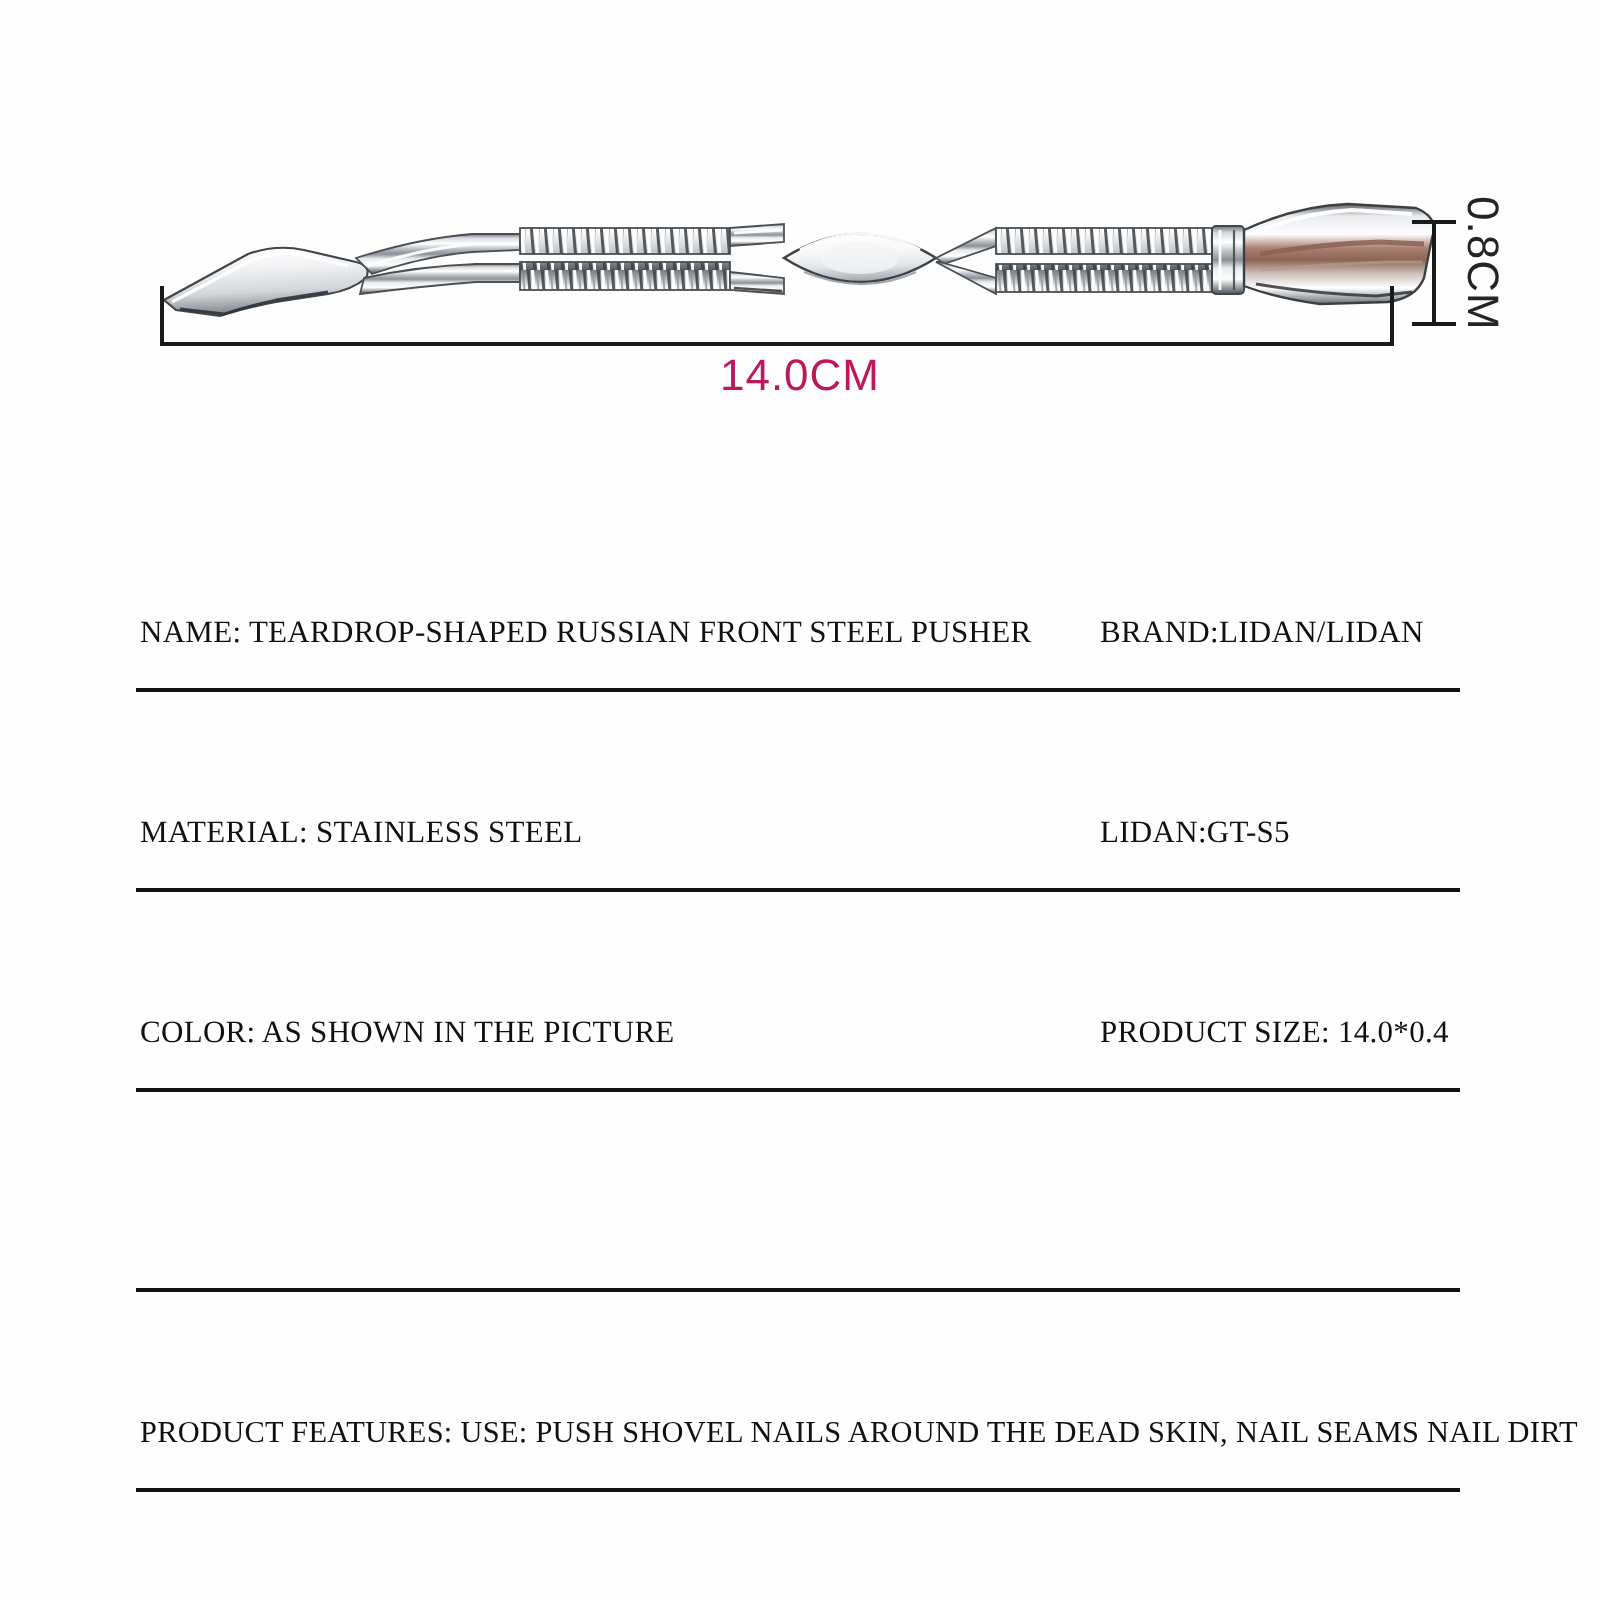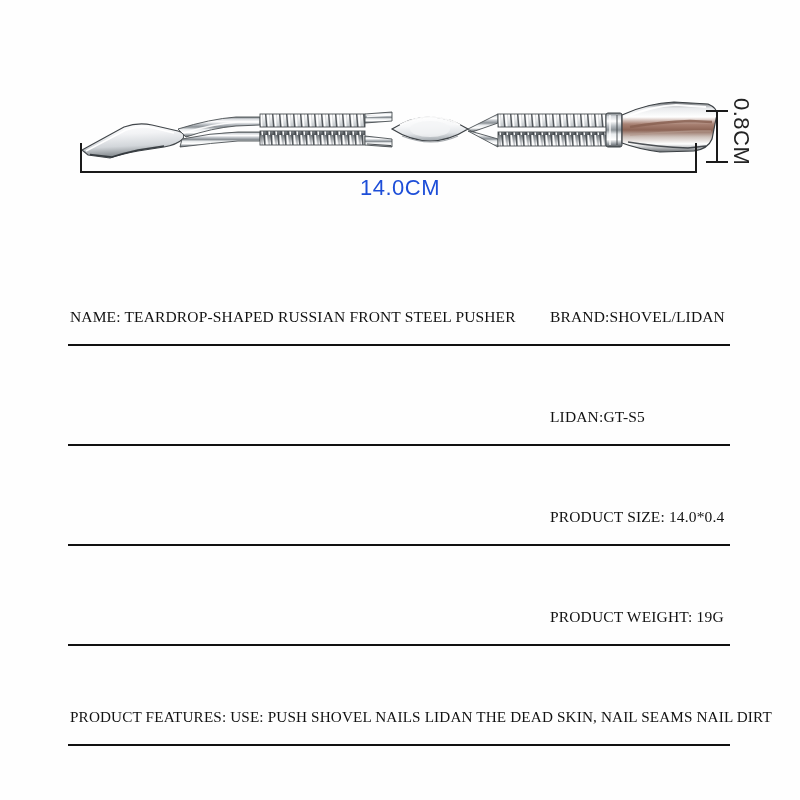--- a/index.html
+++ b/index.html
@@ -43,21 +43,21 @@
   }
   #length-label {
     position: absolute;
     left: 0;
     top: 175px;
     width: 800px;
     text-align: center;
     font-family: "Liberation Sans", sans-serif;
     font-size: 22px;
     letter-spacing: 0.5px;
-    color: #1d4ed8;
+    color: #be185d;
   }
   #width-label {
     position: absolute;
     left: 728px;
     top: 98px;
     font-family: "Liberation Sans", sans-serif;
     font-size: 22px;
     letter-spacing: 0.5px;
     color: #242424;
     writing-mode: vertical-rl;
@@ -224,38 +224,39 @@
     <div class="dim-cap" style="left:716px; top:110px; width:2px; height:53px;"></div>
     <div class="dim-cap" style="left:706px; top:110px; width:22px; height:2px;"></div>
     <div class="dim-cap" style="left:706px; top:161px; width:22px; height:2px;"></div>
     <div id="width-label">0.8CM</div>
   </div>
 
   <div id="spec-table">
 
     <div class="spec-row">
       <div class="spec-cell left">NAME: TEARDROP-SHAPED RUSSIAN FRONT STEEL PUSHER</div>
-      <div class="spec-cell right">BRAND:SHOVEL/LIDAN</div>
-      <div class="row-sep"></div>
-    </div>
-
-    <div class="spec-row">
+      <div class="spec-cell right">BRAND:LIDAN/LIDAN</div>
+      <div class="row-sep"></div>
+    </div>
+
+    <div class="spec-row">
+      <div class="spec-cell left">MATERIAL: STAINLESS STEEL</div>
       <div class="spec-cell right">LIDAN:GT-S5</div>
       <div class="row-sep"></div>
     </div>
 
     <div class="spec-row">
+      <div class="spec-cell left">COLOR: AS SHOWN IN THE PICTURE</div>
       <div class="spec-cell right">PRODUCT SIZE: 14.0*0.4</div>
       <div class="row-sep"></div>
     </div>
 
     <div class="spec-row">
-      <div class="spec-cell right">PRODUCT WEIGHT: 19G</div>
-      <div class="row-sep"></div>
-    </div>
-
-    <div class="spec-row">
-      <div class="spec-cell wide">PRODUCT FEATURES: USE: PUSH SHOVEL NAILS LIDAN THE DEAD SKIN, NAIL SEAMS NAIL DIRT</div>
+      <div class="row-sep"></div>
+    </div>
+
+    <div class="spec-row">
+      <div class="spec-cell wide">PRODUCT FEATURES: USE: PUSH SHOVEL NAILS AROUND THE DEAD SKIN, NAIL SEAMS NAIL DIRT</div>
       <div class="row-sep"></div>
     </div>
 
   </div>
 </div>
 
 </body></html>

